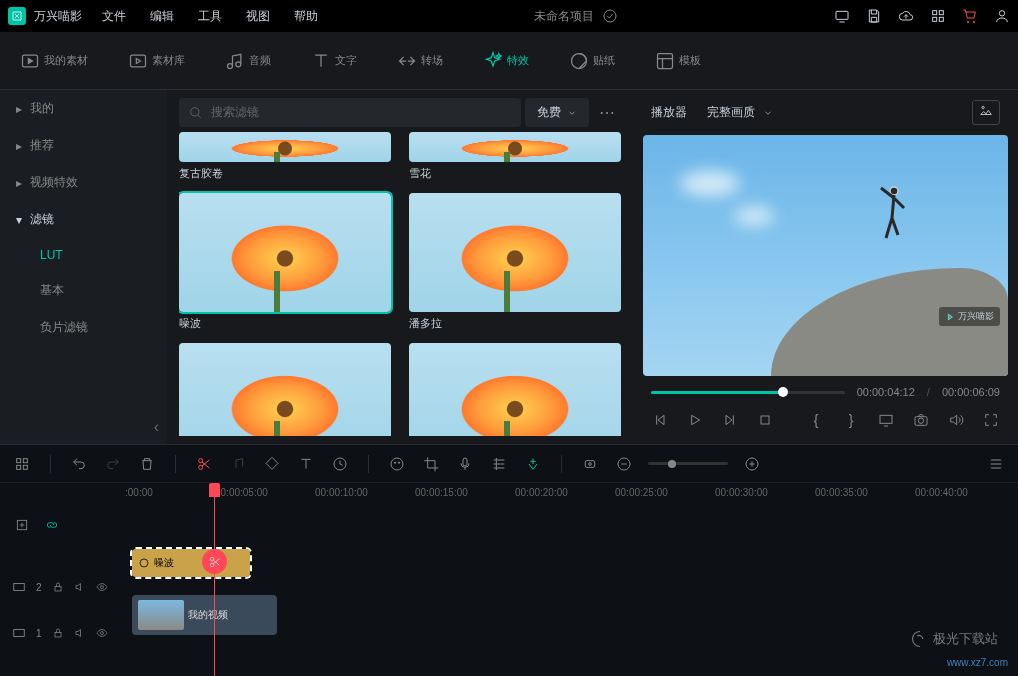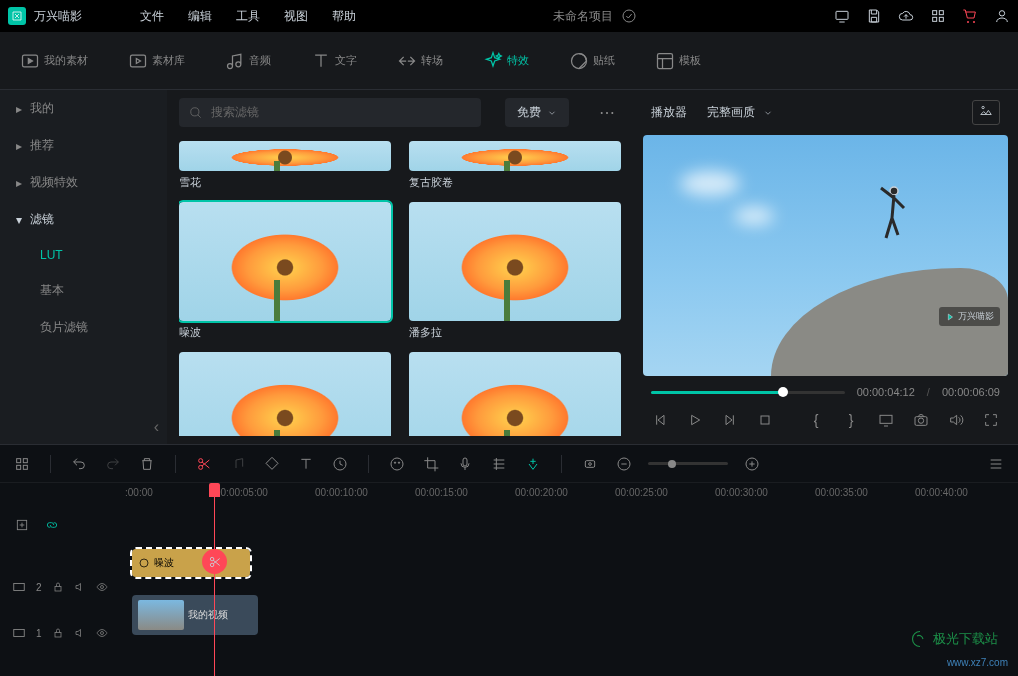--- a/index.html
+++ b/index.html
@@ -3,21 +3,21 @@
 <meta charset="utf-8">
 <style>
 * { margin: 0; padding: 0; box-sizing: border-box; font-family: "Microsoft YaHei", sans-serif; }
 body { background: #0d1117; color: #c9d1d9; width: 1018px; height: 676px; overflow: hidden; display: flex; flex-direction: column; }
 
 
 .title-bar { height: 32px; background: #000; display: flex; align-items: center; padding: 0 8px; font-size: 12px; }
 .app-logo { width: 18px; height: 18px; background: #00c4a7; border-radius: 3px; margin-right: 8px; display: flex; align-items: center; justify-content: center; }
 .app-logo svg { width: 12px; height: 12px; }
 .app-name { color: #c9d1d9; margin-right: 20px; }
-.menu-items { display: flex; gap: 24px; margin-left: 38px; }
+.menu-items { display: flex; gap: 24px; }
 .menu-item { color: #c9d1d9; cursor: pointer; }
 .title-center { flex: 1; display: flex; justify-content: center; align-items: center; gap: 8px; color: #888; }
 .title-right { display: flex; gap: 16px; align-items: center; }
 .title-icon { width: 16px; height: 16px; cursor: pointer; display: flex; align-items: center; justify-content: center; }
 .cart-icon svg { stroke: #ff4757; }
 
 
 .tab-bar { height: 58px; background: #17191c; display: flex; align-items: center; padding: 0 20px; gap: 40px; border-bottom: 1px solid #2a2d33; }
 .tab-item { display: flex; flex-direction: row; align-items: center; gap: 4px; cursor: pointer; color: #888; font-size: 11px; }
 .tab-item.active { color: #00c4a7; }
@@ -26,21 +26,21 @@
 
 .main-content { display: flex; flex: 1; min-height: 0; }
 .left-panel { width: 167px; background: #1a1d21; display: flex; flex-direction: column; }
 .side-item { padding: 10px 16px; font-size: 12px; color: #888; cursor: pointer; display: flex; align-items: center; gap: 8px; }
 .side-item.expanded { color: #c9d1d9; }
 .side-item.active { color: #00c4a7; }
 .side-sub { padding-left: 40px; }
 .collapse-btn { margin-top: auto; padding: 8px; text-align: right; color: #666; cursor: pointer; }
 
 .middle-panel { flex: 1; background: #17191c; display: flex; flex-direction: column; padding: 8px 12px; min-width: 0; }
-.search-row { display: flex; align-items: center; gap: 24px; margin-bottom: 14px; }
+.search-row { display: flex; align-items: center; gap: 4px; margin-bottom: 5px; }
 .search-box { flex: 1; background: #24272c; border-radius: 4px; padding: 6px 10px; display: flex; align-items: center; gap: 8px; color: #666; font-size: 12px; }
 .free-dropdown { background: #24272c; padding: 6px 12px; border-radius: 4px; font-size: 12px; color: #c9d1d9; display: flex; align-items: center; gap: 6px; cursor: pointer; }
 .more-btn { color: #888; cursor: pointer; padding: 0 6px; }
 
 .filter-grid { display: grid; grid-template-columns: 1fr 1fr; gap: 12px 18px; overflow-y: auto; }
 .filter-item { display: flex; flex-direction: column; gap: 4px; }
 .filter-thumb { width: 100%; aspect-ratio: 16/9; border-radius: 4px; position: relative; overflow: hidden; cursor: pointer; }
 .filter-thumb.selected { outline: 2px solid #00c4a7; }
 .filter-thumb.partial { height: 30px; }
 .flower { background: radial-gradient(ellipse at 50% 55%, #ffd34e 0%, #ff9a3c 25%, #ff7a2e 35%, transparent 36%), linear-gradient(180deg, #b8dff0 0%, #a0d4e8 100%); position: relative; }
@@ -91,21 +91,21 @@
 .playhead-cut { position: absolute; top: 66px; left: -12px; width: 25px; height: 25px; background: #ff4757; border-radius: 50%; display: flex; align-items: center; justify-content: center; }
 .tracks { position: absolute; top: 30px; left: 0; right: 0; }
 .track-row { height: 36px; margin-top: 32px; position: relative; }
 .track-row:first-child { margin-top: 36px; }
 .clip { position: absolute; top: 0; height: 28px; border-radius: 4px; display: flex; align-items: center; padding: 0 6px; font-size: 10px; gap: 4px; }
 .clip.effect { background: #c9a24a; color: #000; outline: 2px dashed #fff; }
 .clip.video { background: #3a4a5a; color: #ddd; height: 40px; }
 .clip.video .vthumb { width: 46px; height: 30px; background: linear-gradient(#7bb8e0, #8a8a85); border-radius: 2px; }
 
 .watermark { position: absolute; bottom: 8px; right: 10px; font-size: 10px; color: #4a9de0; opacity: .8; }
-.watermark-logo { position: absolute; bottom: 28px; right: 20px; font-size: 13px; color: #22c55e; opacity: .7; display: flex; align-items: center; gap: 4px; }
+.watermark-logo { position: absolute; bottom: 28px; right: 20px; font-size: 13px; color: #a3a3a3; opacity: .7; display: flex; align-items: center; gap: 4px; }
 
 svg { stroke: currentColor; fill: none; stroke-width: 1.5; }
 </style>
 </head>
 <body>
 
 <div class="title-bar">
   <div class="app-logo">
     <svg viewBox="0 0 24 24">
         <path d="M4 4 L20 4 L20 20 L4 20 Z M8 8 L16 16 M16 8 L8 16" stroke="#fff"></path>
@@ -254,25 +254,25 @@
         <span>免费</span>
         <svg width="10" height="10" viewBox="0 0 24 24">
             <path d="M6 9l6 6 6-6"></path>
           </svg>
       </div>
       <span class="more-btn">⋯</span>
     </div>
     <div class="filter-grid">
       <div class="filter-item">
         <div class="filter-thumb flower partial"></div>
-        <span class="filter-label">雪花</span>
+        <span class="filter-label">复古胶卷</span>
       </div>
       <div class="filter-item">
         <div class="filter-thumb flower partial"></div>
-        <span class="filter-label">复古胶卷</span>
+        <span class="filter-label">雪花</span>
       </div>
       <div class="filter-item">
         <div class="filter-thumb flower selected"></div>
         <span class="filter-label">噪波</span>
       </div>
       <div class="filter-item">
         <div class="filter-thumb flower"></div>
         <span class="filter-label">潘多拉</span>
       </div>
       <div class="filter-item">
@@ -570,21 +570,21 @@
       <div class="tracks">
         <div class="track-row">
           <div class="clip effect" style="left:12px;width:118px">
             <svg width="12" height="12" viewBox="0 0 24 24">
                 <circle cx="12" cy="12" r="8"></circle>
               </svg>
             <span>噪波</span>
           </div>
         </div>
         <div class="track-row" style="margin-top:10px">
-          <div class="clip video" style="left:12px;width:126px">
+          <div class="clip video" style="left:12px;width:145px">
             <div class="vthumb"></div>
             <span>我的视频</span>
           </div>
         </div>
       </div>
     </div>
   </div>
 </div>
 
 <div class="watermark-logo">

